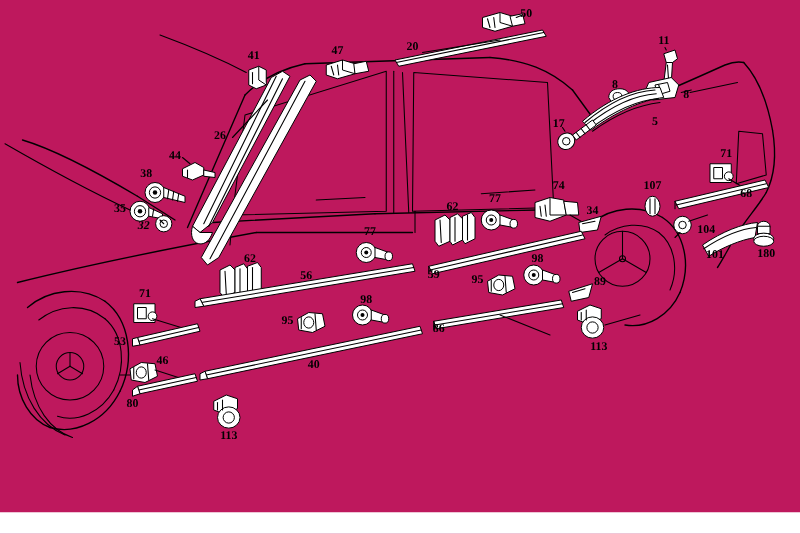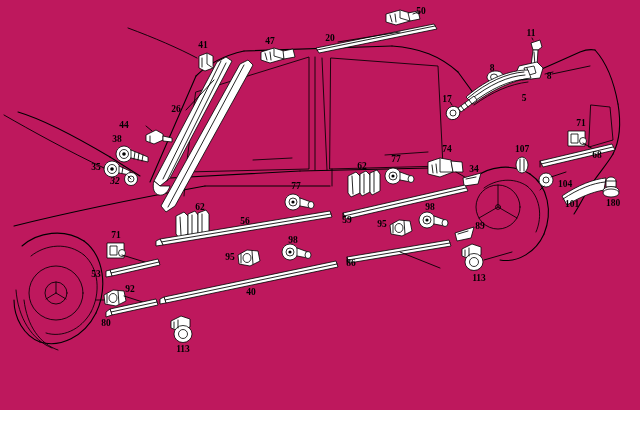--- a/index.html
+++ b/index.html
@@ -445,21 +445,21 @@
       <div class="callout" style="left: 421px; top: 12px;">50</div>
       <div class="callout" style="left: 203px; top: 46px;">41</div>
       <div class="callout" style="left: 270px; top: 42px;">47</div>
       <div class="callout" style="left: 330px; top: 39px;">20</div>
       <div class="callout" style="left: 531px; top: 34px;">11</div>
       <div class="callout" style="left: 492px; top: 69px;">8</div>
       <div class="callout" style="left: 549px; top: 77px;">8</div>
       <div class="callout" style="left: 524px; top: 99px;">5</div>
       <div class="callout" style="left: 176px; top: 110px;">26</div>
       <div class="callout" style="left: 447px; top: 100px;">17</div>
-      <div class="callout" style="left: 124px; top: 126px;">44</div>
+      <div class="callout" style="left: 140px; top: 126px;">44</div>
       <div class="callout" style="left: 117px; top: 140px;">38</div>
       <div class="callout" style="left: 581px; top: 124px;">71</div>
       <div class="callout" style="left: 96px; top: 168px;">35</div>
       <div class="callout" style="left: 115px; top: 182px; font-style: italic;">32</div>
       <div class="callout" style="left: 597px; top: 156px;">68</div>
       <div class="callout" style="left: 362px; top: 167px;">62</div>
       <div class="callout" style="left: 396px; top: 160px;">77</div>
       <div class="callout" style="left: 447px; top: 150px;">74</div>
       <div class="callout" style="left: 474px; top: 170px;">34</div>
       <div class="callout" style="left: 522px; top: 150px;">107</div>
@@ -472,19 +472,19 @@
       <div class="callout" style="left: 347px; top: 221px;">59</div>
       <div class="callout" style="left: 382px; top: 225px;">95</div>
       <div class="callout" style="left: 430px; top: 208px;">98</div>
       <div class="callout" style="left: 480px; top: 227px;">89</div>
       <div class="callout" style="left: 116px; top: 236px;">71</div>
       <div class="callout" style="left: 293px; top: 241px;">98</div>
       <div class="callout" style="left: 230px; top: 258px;">95</div>
       <div class="callout" style="left: 351px; top: 264px;">86</div>
       <div class="callout" style="left: 479px; top: 279px;">113</div>
       <div class="callout" style="left: 96px; top: 275px;">53</div>
-      <div class="callout" style="left: 130px; top: 290px;">92</div>
+      <div class="callout" style="left: 130px; top: 290px;">46</div>
       <div class="callout" style="left: 251px; top: 293px;">40</div>
       <div class="callout" style="left: 106px; top: 324px; text-align: right;">80</div>
       <div class="callout" style="left: 183px; top: 350px;">113</div>
     </div>
 
 </div>
 
 </body></html>

